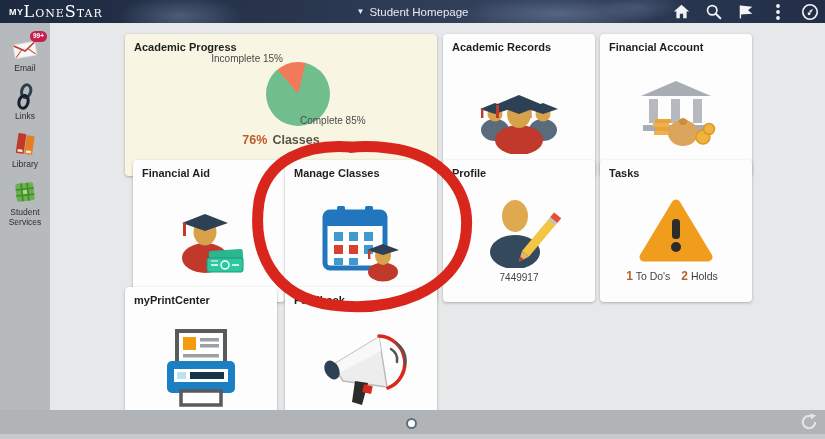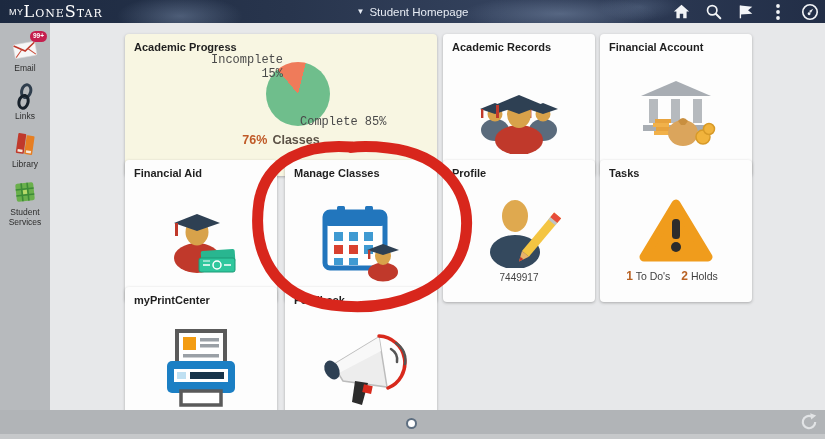--- a/index.html
+++ b/index.html
@@ -8,21 +8,21 @@
 
   
   .header{position:absolute;left:0;top:0;width:825px;height:23px;
     background:
       radial-gradient(ellipse 90px 30px at 180px 70%, rgba(140,160,190,.40), transparent 70%),
       radial-gradient(ellipse 140px 26px at 560px 60%, rgba(150,170,200,.38), transparent 70%),
       radial-gradient(ellipse 60px 20px at 640px 30%, rgba(120,140,170,.30), transparent 70%),
       linear-gradient(90deg,#1c2940 0%, #28354d 35%, #33415c 60%, #222e47 100%);
     display:flex;align-items:center;z-index:5;}
   .logo{position:absolute;left:9px;top:0;height:23px;display:flex;align-items:center;color:#fff;}
-  .logo .my{font-size:9px;font-weight:normal;letter-spacing:.5px;}
+  .logo .my{font-size:9px;font-weight:bold;letter-spacing:.5px;}
   .logo .rest{font-family:"DejaVu Serif",serif;font-variant:small-caps;font-size:16px;letter-spacing:1px;line-height:23px;}
   .page-selector{position:absolute;left:50%;transform:translateX(-50%);top:0;height:23px;display:flex;align-items:center;gap:5px;color:#e7ecf4;font-size:11.5px;cursor:pointer;}
   .page-selector .caret{font-size:8px;}
   .header-icons{position:absolute;right:6px;top:0;height:23px;display:flex;align-items:center;gap:13px;}
   .hicon{width:19px;height:19px;display:flex;align-items:center;justify-content:center;cursor:pointer;}
 
   
   .sidebar{position:absolute;left:0;top:23px;width:50px;height:416px;background:#b7babd;z-index:2;display:flex;flex-direction:column;padding-top:12px;box-sizing:border-box;}
   .side-item{display:flex;flex-direction:column;align-items:center;margin-bottom:10px;cursor:pointer;width:50px;}
   .side-item .ic{position:relative;width:28px;height:26px;display:flex;align-items:center;justify-content:center;}
@@ -32,31 +32,31 @@
   
   .canvas{position:absolute;left:50px;top:23px;width:775px;height:387px;background:#e7e8ea;}
   .tile{position:absolute;width:152px;height:142px;background:#fdfdfd;border-radius:4px;box-shadow:0 1px 3px rgba(70,70,70,.38);cursor:pointer;box-sizing:border-box;}
   .tile-title{position:absolute;left:9px;top:7px;font-size:11px;font-weight:bold;color:#1f1f1f;}
   .tile-icon{position:absolute;left:0;right:0;top:22px;bottom:0;display:flex;align-items:center;justify-content:center;}
   .tile-caption{position:absolute;left:0;right:0;bottom:19px;text-align:center;font-size:10px;color:#444;}
 
   .tile-ap{left:125px;top:34px;width:312px;background:#f8f6e2;}
   .tile-ar{left:443px;top:34px;}
   .tile-fa{left:600px;top:34px;}
-  .tile-faid{left:125px;top:160px;}
+  .tile-faid{left:133px;top:160px;}
   .tile-mc{left:285px;top:160px;padding-left:40px;}
   .tile-prof{left:443px;top:160px;}
   .tile-tasks{left:600px;top:160px;}
   .tile-print{left:125px;top:287px;}
   .tile-fb{left:285px;top:287px;}
 
   
   .pie{position:absolute;left:141px;top:28px;width:64px;height:64px;border-radius:50%;
     background:conic-gradient(from 14deg,#6fbe8c 0deg 306deg,#ef7b5a 306deg 360deg);}
-  .pie-lbl{position:absolute;font-size:12px;color:#4a4a4a;font-family:Liberation Mono, monospace;}
+  .pie-lbl{position:absolute;font-size:10px;color:#4a4a4a;}
   .pie-lbl.inc{left:58px;top:19px;width:100px;text-align:right;}
   .pie-lbl.comp{left:175px;top:81px;}
   .ap-summary{position:absolute;left:0;top:99px;width:312px;text-align:center;font-size:12.5px;font-weight:bold;color:#5c5247;}
   .ap-summary .pct{color:#c05a28;margin-right:5px;}
 
   .tasks-line{font-size:10.5px;color:#3f3f3f;}
   .tasks-line .num{color:#b96224;font-weight:bold;font-size:12px;}
   .tasks-line .word{margin-right:8px;}
 
   

